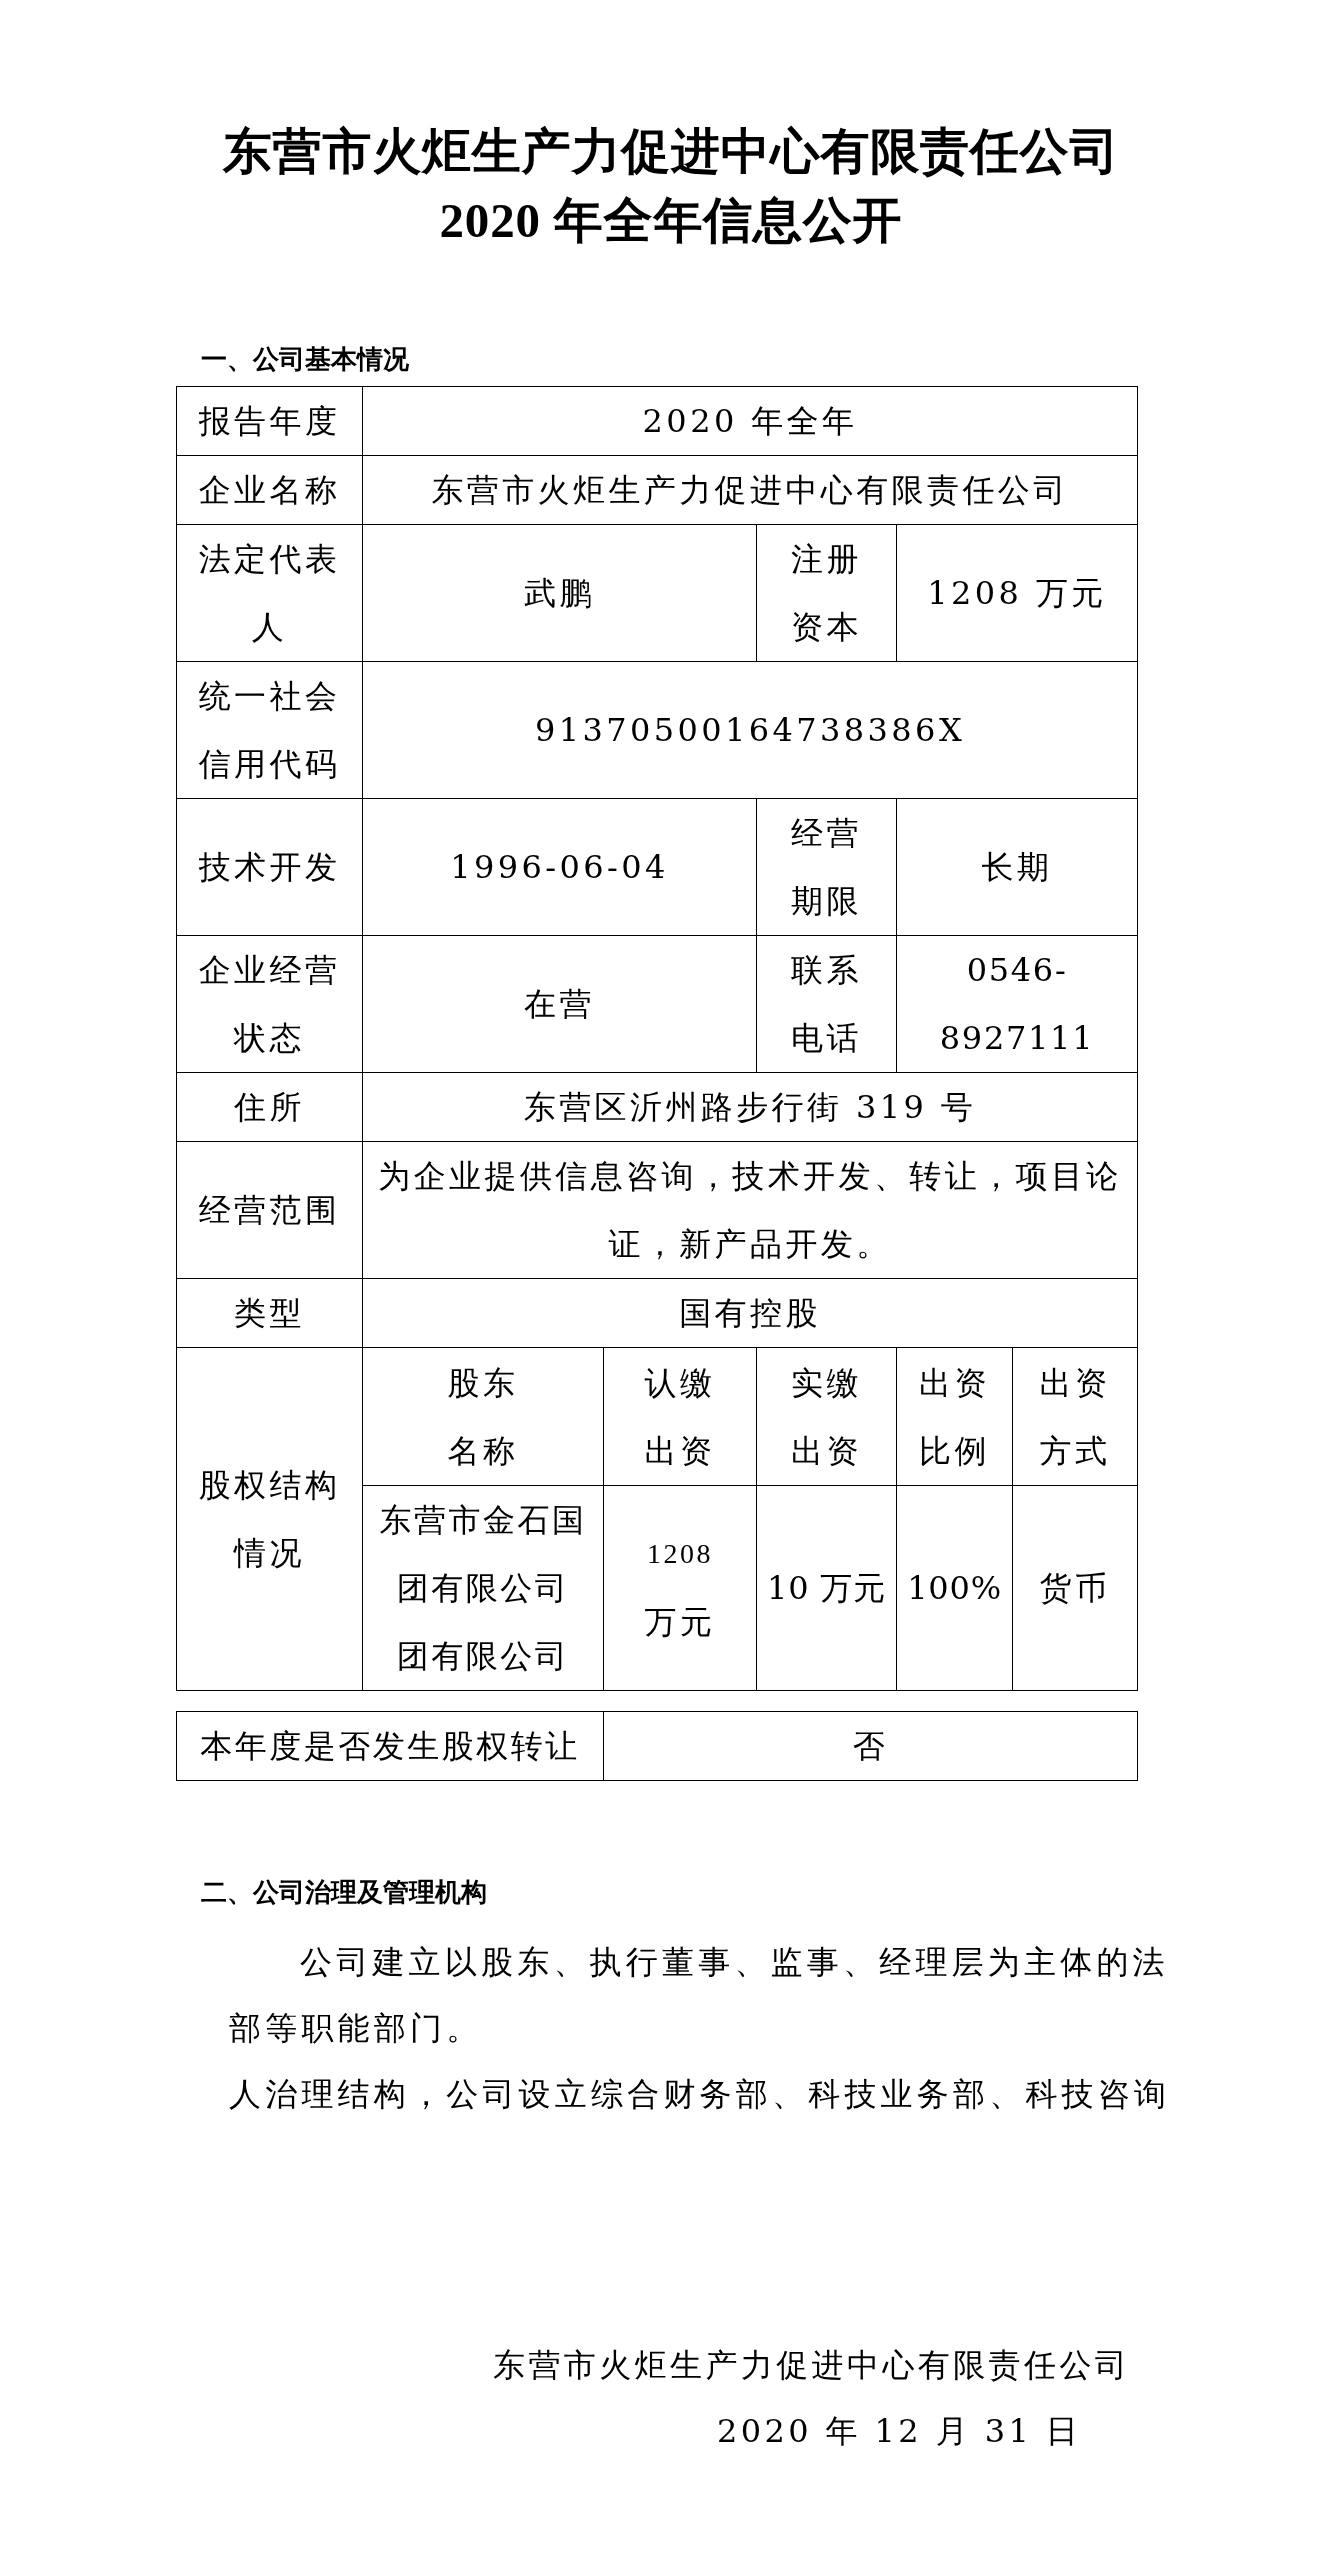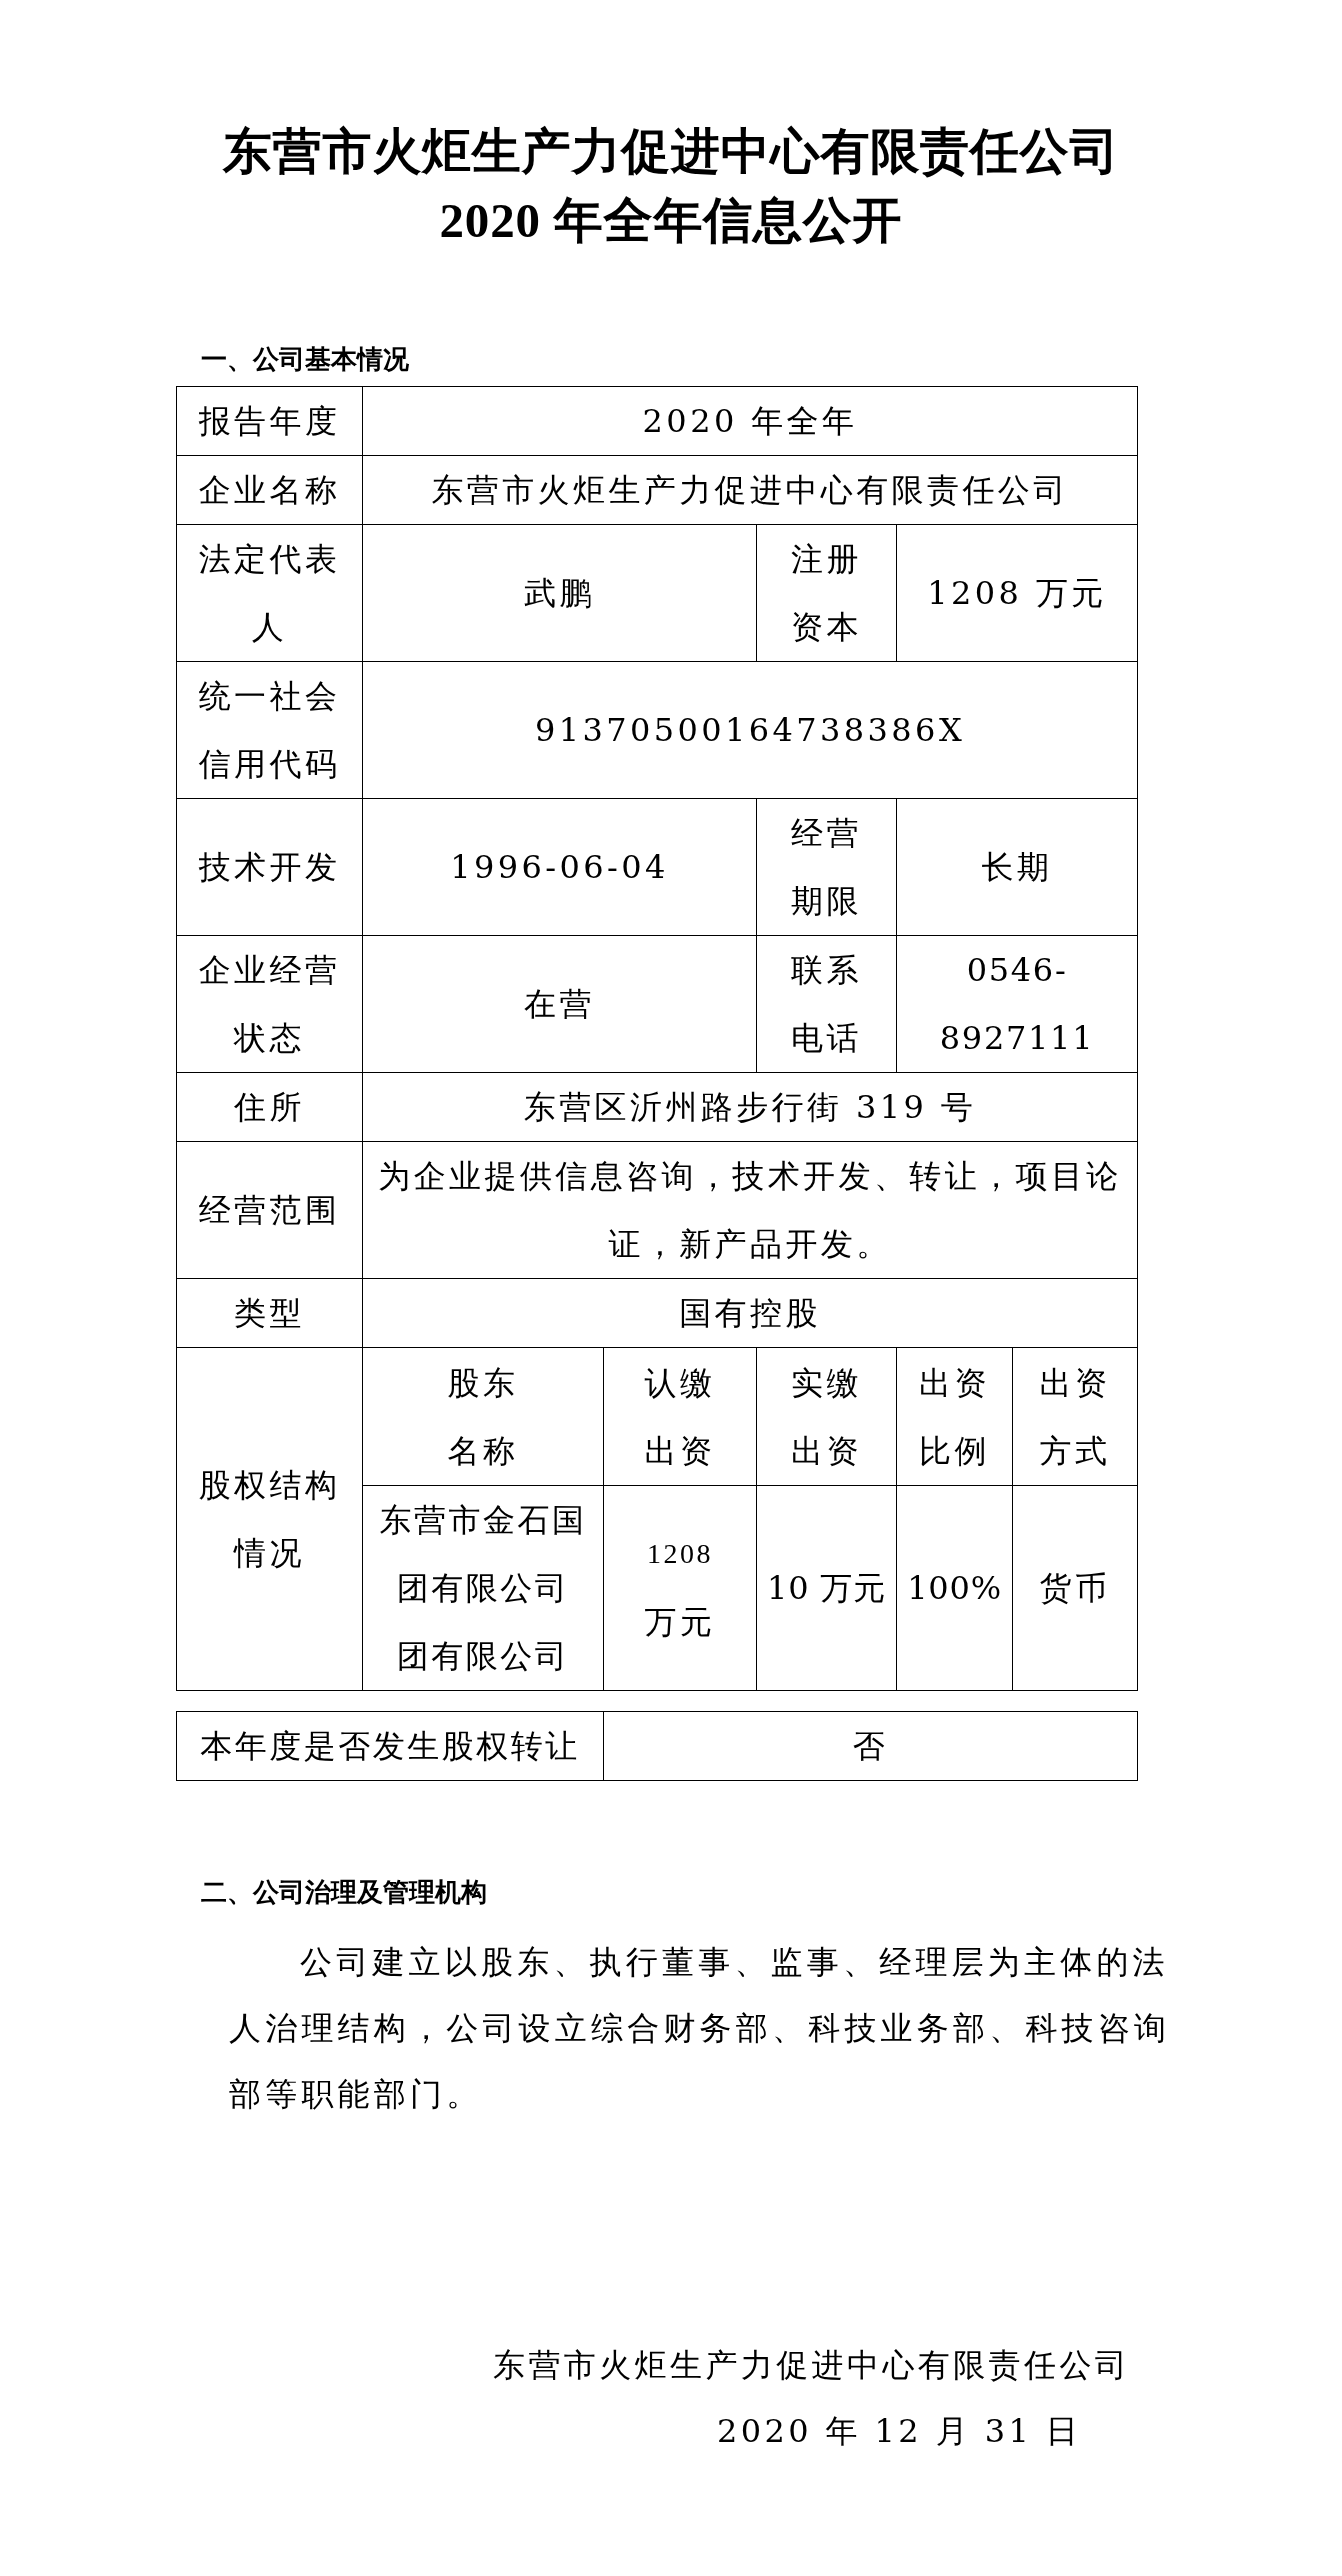--- a/index.html
+++ b/index.html
@@ -180,19 +180,19 @@
       <tr style="height:69px">
     <td style="letter-spacing:2.5px">本年度是否发生股权转让</td>
     <td>否</td>
   </tr>
 </tbody>
   </table>
 
 <div class="section-heading" style="top:1874px;">二、公司治理及管理机构</div>
 <div class="para" style="top:1929px;">
   <div><span class="indent"></span><span>公司建立以股东、执行董事、监事、经理层为主体的法</span></div>
+  <div>部等职能部门。</div>
   <div>人治理结构，公司设立综合财务部、科技业务部、科技咨询</div>
-  <div>部等职能部门。</div>
 </div>
 
 <div class="footer company">东营市火炬生产力促进中心有限责任公司</div>
 <div class="footer date">2020 年 12 月 31 日</div>
 
 
 </body></html>

